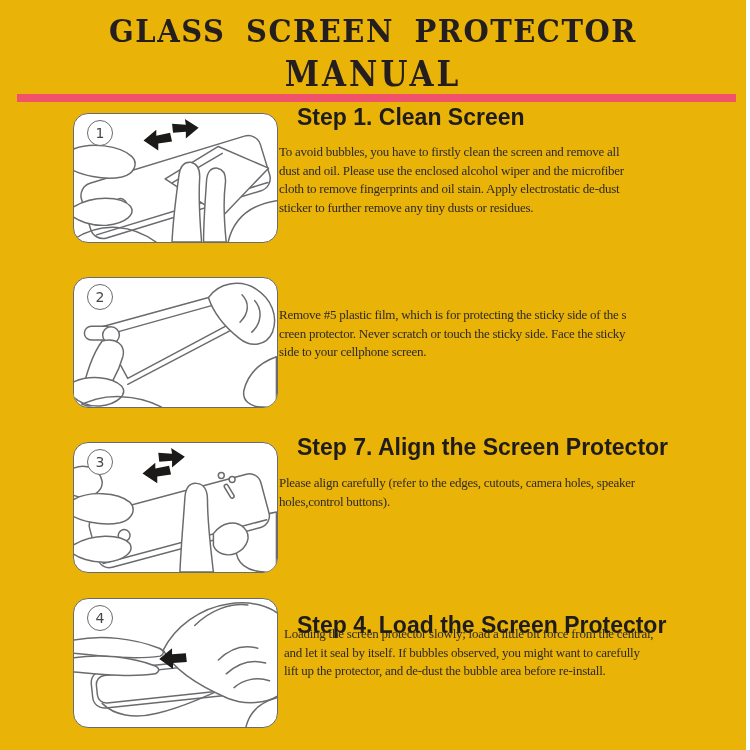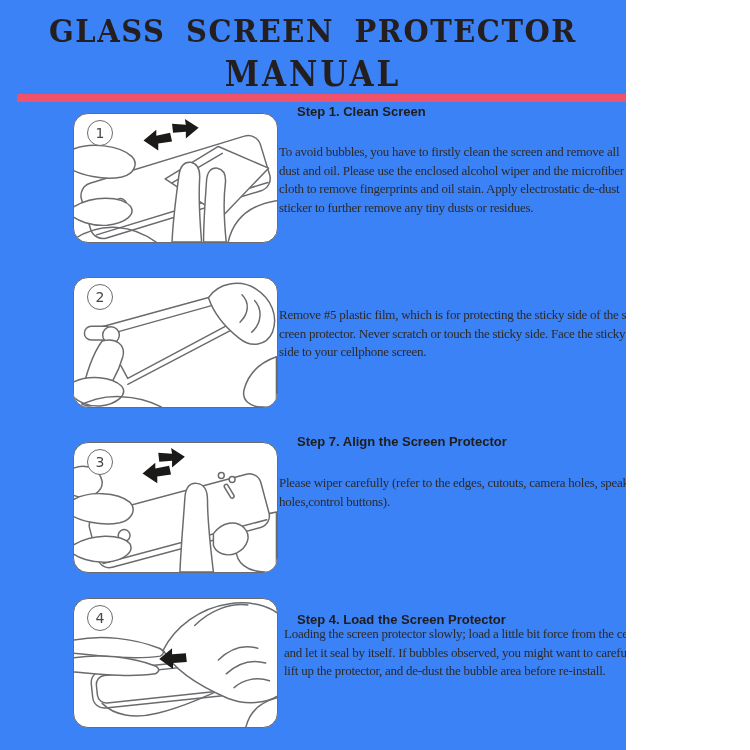--- a/index.html
+++ b/index.html
@@ -1,16 +1,16 @@
 <!DOCTYPE html>
 <html><head>
 <meta charset="utf-8">
 <style>
   html,body{margin:0;padding:0;background:#fff;}
-  .page{position:relative;width:626px;height:750px;background:#3b82f6;overflow:hidden;
+  .page{position:relative;width:746px;height:750px;background:#eab308;overflow:hidden;
         font-family:"Liberation Sans",sans-serif;}
 
   
   .title1,.title2{position:absolute;left:0;width:100%;text-align:center;
         font-family:"DejaVu Serif",serif;font-weight:800;color:#241f1e;margin:0;
         transform:scaleY(1.12);transform-origin:center top;white-space:nowrap;}
   .title1{top:12px;font-size:29px;letter-spacing:1.5px;word-spacing:9px;}
   .title2{top:54px;font-size:31px;letter-spacing:3px;}
   .divider{position:absolute;left:17px;top:94px;width:719px;height:8px;background:#F0526B;}
 
@@ -26,21 +26,21 @@
   
   .ln path,.ln rect,.ln circle,.ln ellipse,.ln line{stroke:#6a6b6e;stroke-width:1.5;fill:#fff;
          stroke-linejoin:round;stroke-linecap:round;}
   .ln .nl{fill:none !important;}
   .arrow{fill:#1c1a19;stroke:none;}
   .wh{stroke:#fff !important;fill:none !important;}
 
   
   .step-h{position:absolute;left:297px;width:453px;margin:0;
           font-family:"Liberation Sans",sans-serif;font-weight:bold;
-          font-size:13px;color:#1e1c1d;}
+          font-size:23px;color:#1e1c1d;}
   #h1x{top:104px}#h2x{top:271px}#h3x{top:434px}#h4x{top:612px}
   .step-b{position:absolute;left:279px;width:453px;margin:0;
           font-family:"Liberation Serif",serif;font-size:13px;line-height:18.6px;
           letter-spacing:-0.25px;color:#2e2a28;white-space:pre-line;}
   #b1x{top:143px}#b2x{top:306px}#b3x{top:474px}#b4x{top:625px;padding-left:5px;width:448px;}
 </style>
 </head>
 <body>
 
 <div class="page">
@@ -124,21 +124,21 @@
         <path d="M141,92 C150,80 164,78 172,86 C180,94 176,106 164,112 C154,116 144,112 141,104 Z"></path>
       </g>
       <g>
         <polygon class="arrow" points="69,31 82,20 82,26 96,23 98,32 84,34 84,41"></polygon>
         <polygon class="arrow" points="112,14 98,5 99,11 85,10 86,19 99,18 99,25"></polygon>
       </g>
     </svg>
     <div class="badge">3</div>
   </div>
   <h2 class="step-h" id="h3x">Step 7. Align the Screen Protector</h2>
-  <p class="step-b" id="b3x">Please wiper carefully (refer to the edges, cutouts, camera holes, speaker
+  <p class="step-b" id="b3x">Please align carefully (refer to the edges, cutouts, camera holes, speaker
 holes,control buttons).</p>
 
   <div class="illus" id="illus4">
     <svg viewBox="0 0 205 130">
       <g class="ln">
         <g transform="rotate(-6 95 92)">
           <rect x="18" y="66" width="146" height="38" rx="12"></rect>
           <rect class="nl" x="23" y="71" width="136" height="28" rx="9"></rect>
         </g>
         <path class="nl" d="M28,106 C40,118 60,122 84,116 C110,110 140,96 166,84"></path>

